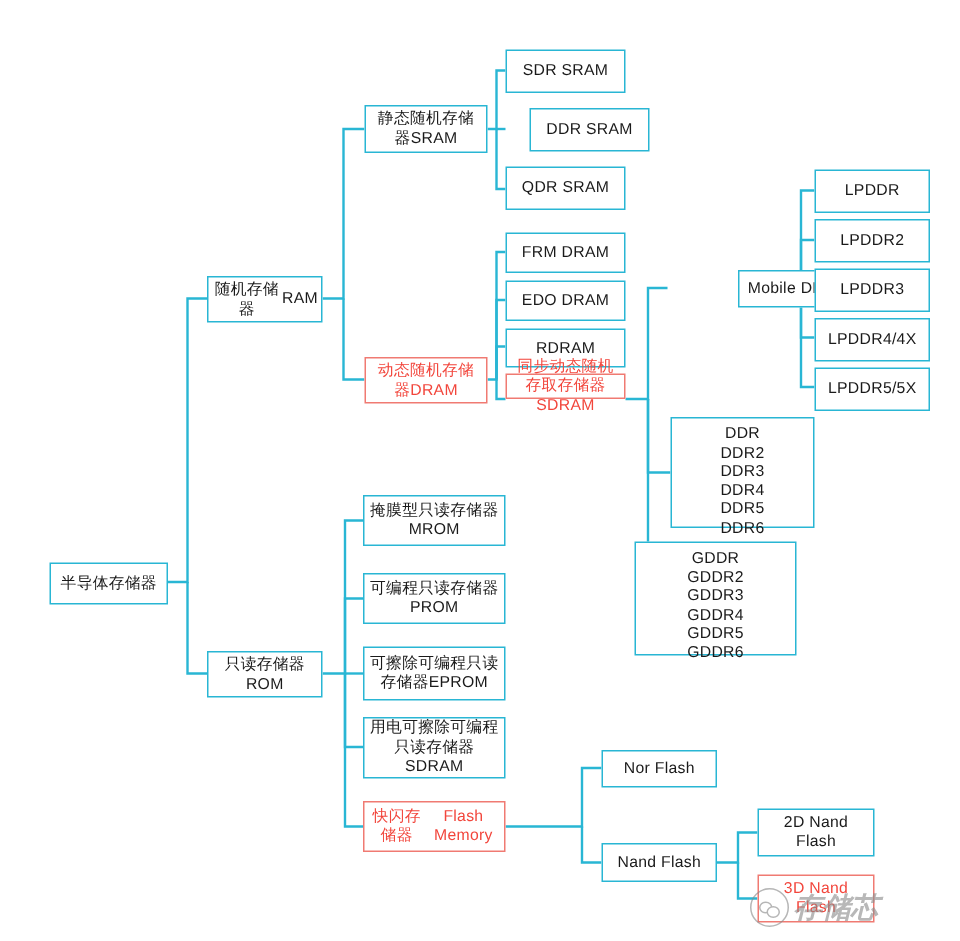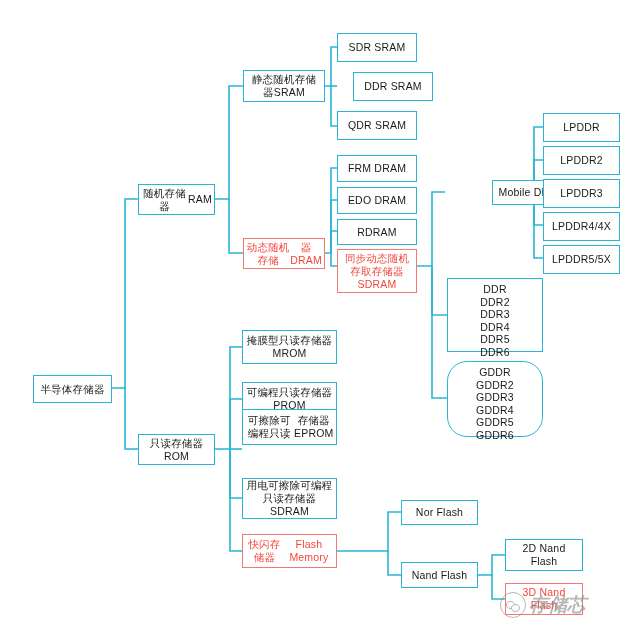--- a/index.html
+++ b/index.html
@@ -81,21 +81,21 @@
   </div>
   <div class="node" style="left:138px;top:434px;width:77px;height:31px;flex-direction:column;">
     <span class="ln">只读存储器</span>
     <span class="ln">ROM</span>
   </div>
 
   <div class="node" style="left:243px;top:70px;width:82px;height:32px;flex-direction:column;">
     <span class="ln">静态随机存储</span>
     <span class="ln">器SRAM</span>
   </div>
-  <div class="node red" style="left:243px;top:238px;width:82px;height:31px;flex-direction:row;">
+  <div class="node red" style="left:243px;top:238px;width:82px;height:31px;flex-direction:column;">
     <span class="ln">动态随机存储</span>
     <span class="ln">器DRAM</span>
   </div>
 
   <div class="node" style="left:337px;top:33px;width:80px;height:29px;">
     <span>SDR SRAM</span>
   </div>
   <div class="node" style="left:337px;top:72px;width:80px;height:29px;margin-left:16px;">
     <span>DDR SRAM</span>
   </div>
@@ -105,40 +105,40 @@
 
   <div class="node" style="left:337px;top:155px;width:80px;height:27px;">
     <span>FRM DRAM</span>
   </div>
   <div class="node" style="left:337px;top:187px;width:80px;height:27px;">
     <span>EDO DRAM</span>
   </div>
   <div class="node" style="left:337px;top:219px;width:80px;height:26px;">
     <span>RDRAM</span>
   </div>
-  <div class="node red" style="left:337px;top:249px;width:80px;height:44px;flex-direction:column;">
+  <div class="node red" style="left:337px;top:249px;width:80px;height:17px;flex-direction:column;">
     <span class="ln">同步动态随机</span>
     <span class="ln">存取存储器</span>
     <span class="ln">SDRAM</span>
   </div>
 
   <div class="node" style="left:445px;top:180px;width:80px;height:25px;margin-left:47px;">
     <span>Mobile DRAM</span>
   </div>
 
   <div class="node list" style="left:447px;top:278px;width:96px;height:74px;">
     <span class="ln">DDR</span>
     <span class="ln">DDR2</span>
     <span class="ln">DDR3</span>
     <span class="ln">DDR4</span>
     <span class="ln">DDR5</span>
     <span class="ln">DDR6</span>
   </div>
 
-  <div class="node list" style="left:447px;top:361px;width:96px;height:76px;border-radius:20px;">
+  <div class="node list" style="left:423px;top:361px;width:108px;height:76px;">
     <span class="ln">GDDR</span>
     <span class="ln">GDDR2</span>
     <span class="ln">GDDR3</span>
     <span class="ln">GDDR4</span>
     <span class="ln">GDDR5</span>
     <span class="ln">GDDR6</span>
   </div>
 
   <div class="node" style="left:543px;top:113px;width:77px;height:29px;">
     <span>LPDDR</span>
@@ -157,21 +157,21 @@
   </div>
 
   <div class="node" style="left:242px;top:330px;width:95px;height:34px;flex-direction:column;">
     <span class="ln">掩膜型只读存储器</span>
     <span class="ln">MROM</span>
   </div>
   <div class="node" style="left:242px;top:382px;width:95px;height:34px;flex-direction:column;">
     <span class="ln">可编程只读存储器</span>
     <span class="ln">PROM</span>
   </div>
-  <div class="node" style="left:242px;top:409px;width:95px;height:36px;flex-direction:row;">
+  <div class="node" style="left:242px;top:431px;width:95px;height:36px;flex-direction:column;">
     <span class="ln">可擦除可编程只读</span>
     <span class="ln">存储器EPROM</span>
   </div>
   <div class="node" style="left:242px;top:478px;width:95px;height:41px;flex-direction:column;">
     <span class="ln">用电可擦除可编程</span>
     <span class="ln">只读存储器</span>
     <span class="ln">SDRAM</span>
   </div>
   <div class="node red" style="left:242px;top:534px;width:95px;height:34px;flex-direction:row;">
     <span class="ln">快闪存储器</span>

